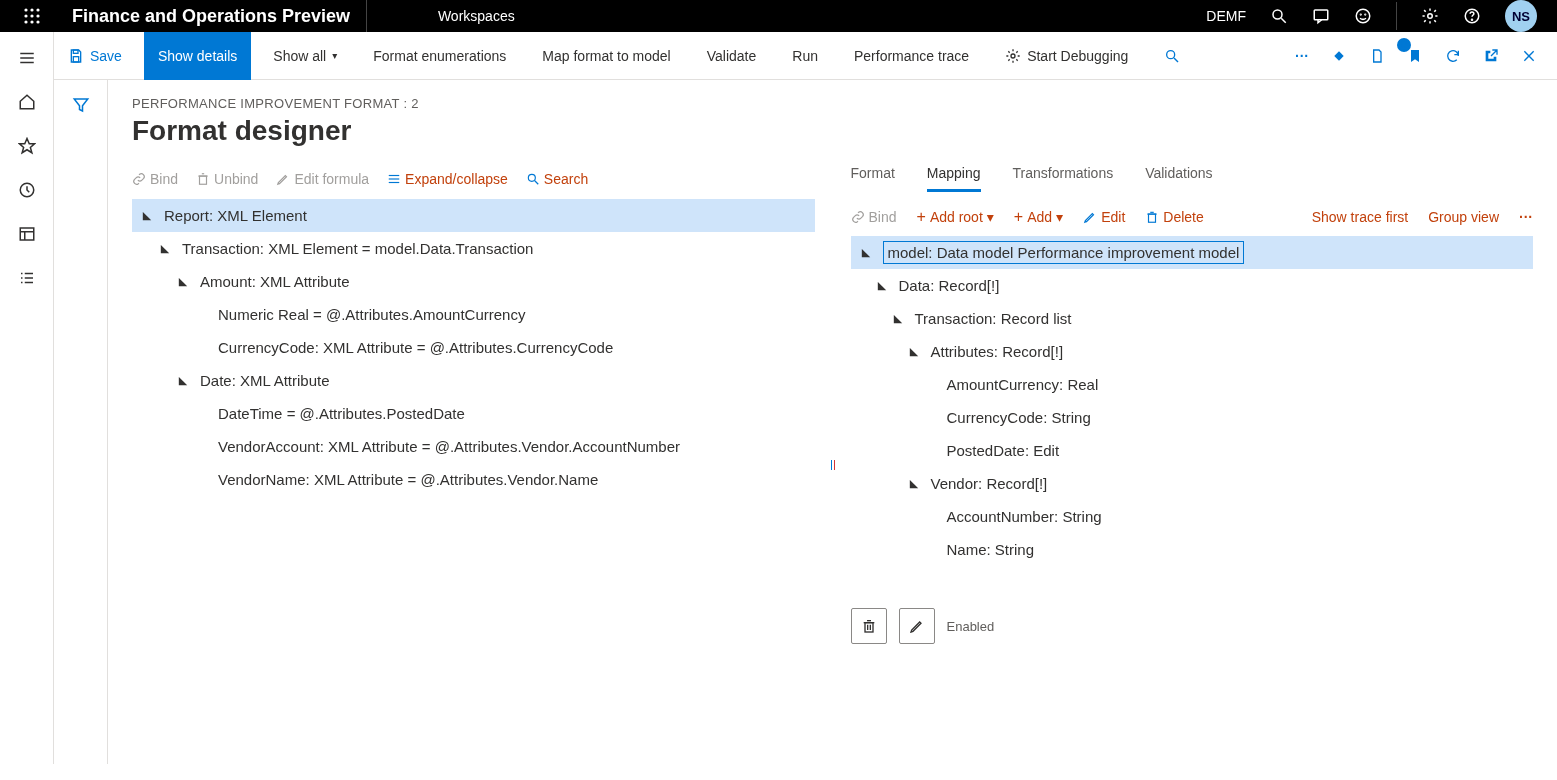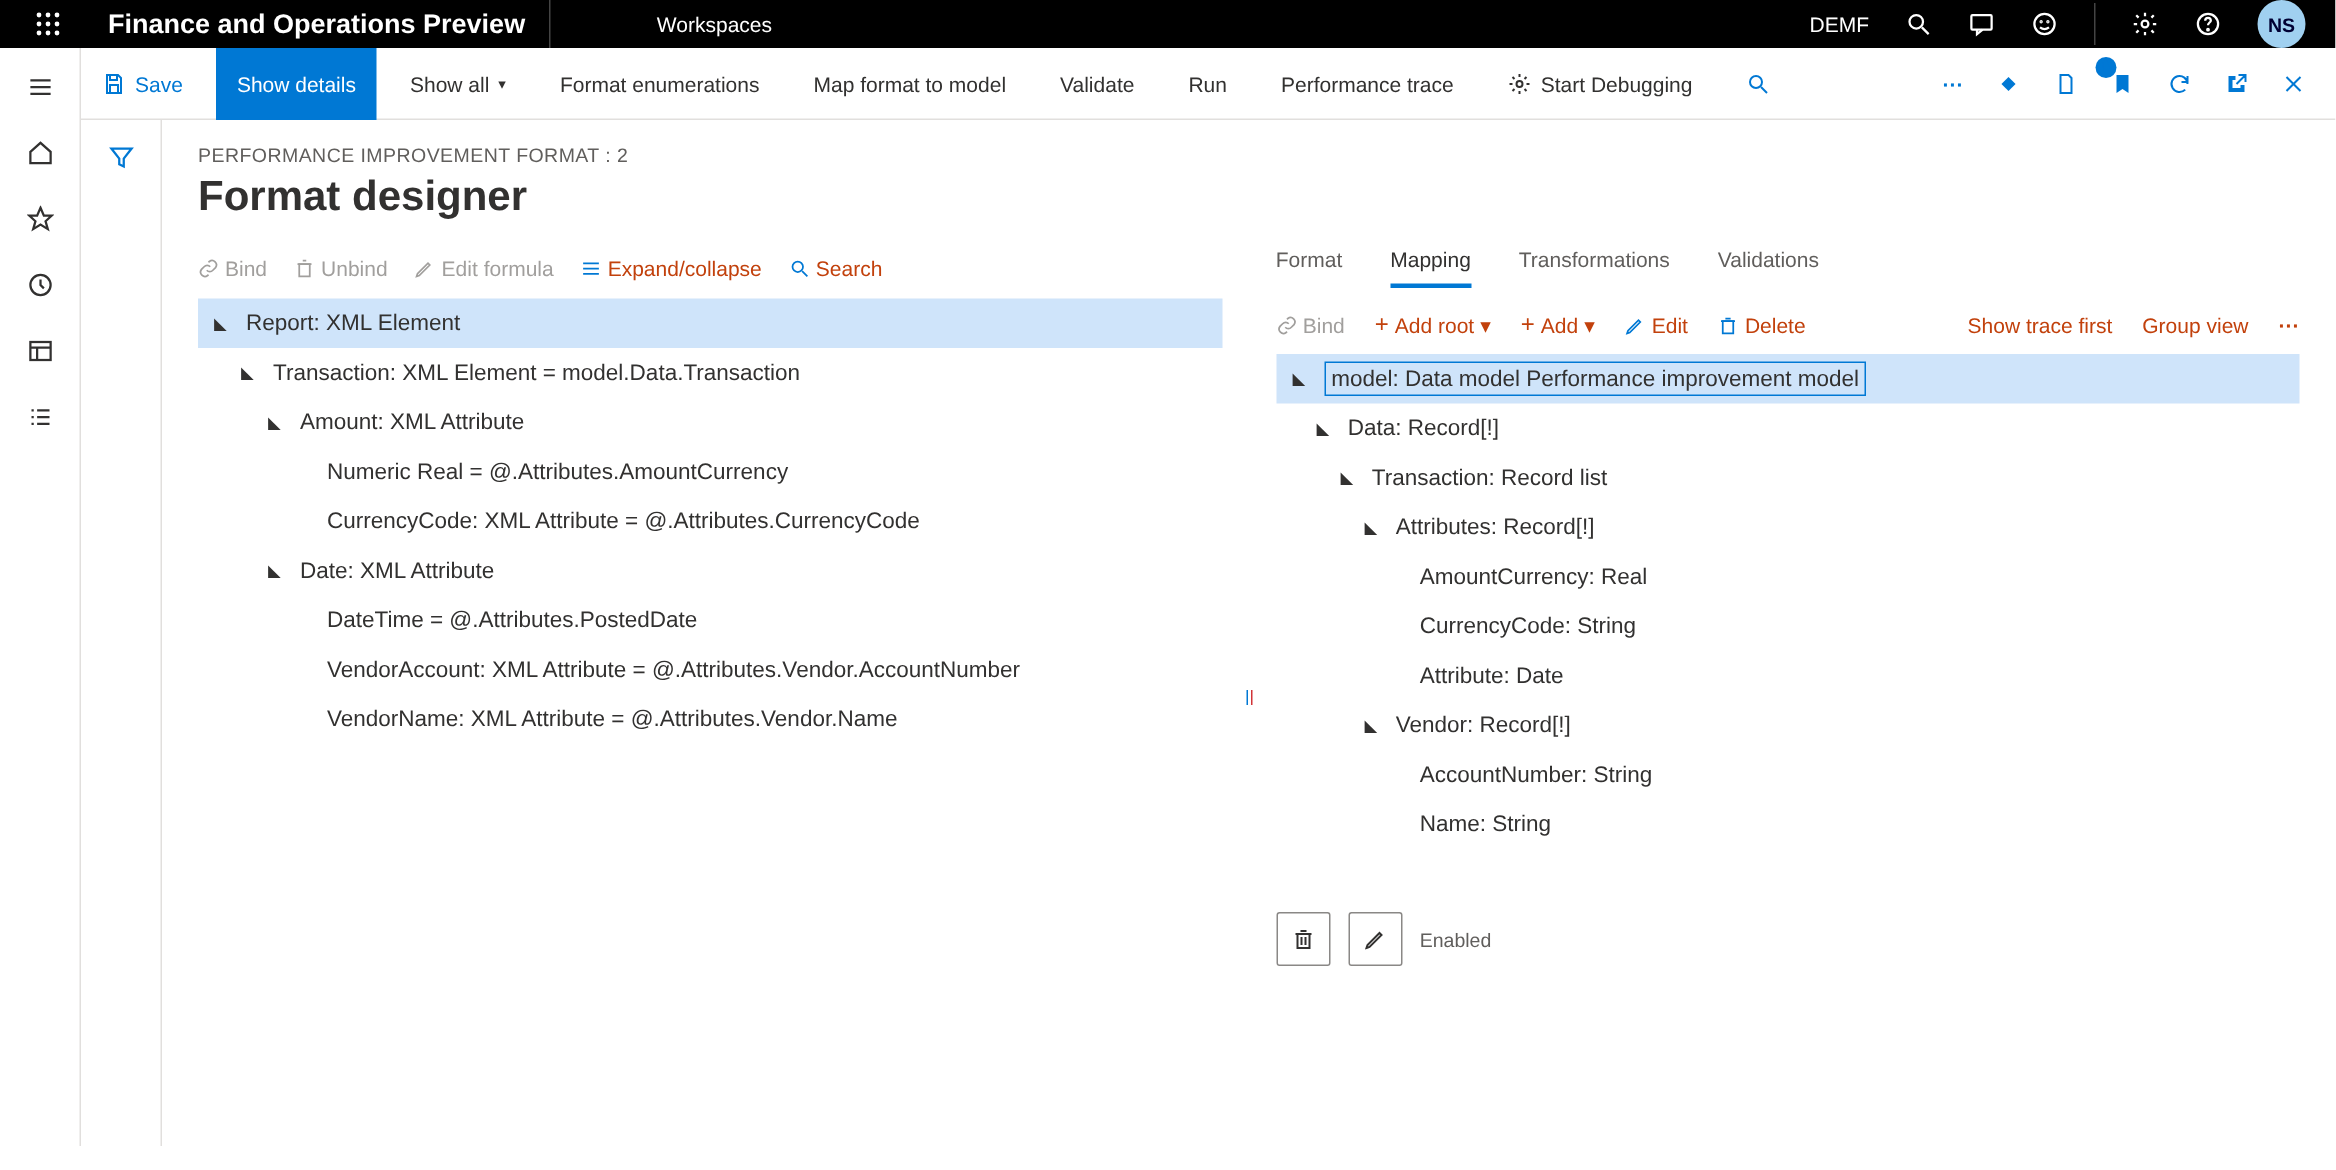--- a/index.html
+++ b/index.html
@@ -430,21 +430,21 @@
                 <div class="tree-row" style="padding-left: 72px;">
                   <span class="tw" style="transform: scaleX(-1);"></span>
                   <span class="label">AmountCurrency: Real</span>
                 </div>
                 <div class="tree-row" style="padding-left: 72px;">
                   <span class="tw" style="transform: scaleX(-1);"></span>
                   <span class="label">CurrencyCode: String</span>
                 </div>
                 <div class="tree-row" style="padding-left: 72px;">
                   <span class="tw" style="transform: scaleX(-1);"></span>
-                  <span class="label">Attribute: Date</span>
+                  <span class="label">PostedDate: Edit</span>
                 </div>
                 <div class="tree-row" style="padding-left: 56px;">
                   <span class="tw" style="transform: scaleX(-1);">◢</span>
                   <span class="label">Vendor: Record[!]</span>
                 </div>
                 <div class="tree-row" style="padding-left: 72px;">
                   <span class="tw" style="transform: scaleX(-1);"></span>
                   <span class="label">AccountNumber: String</span>
                 </div>
                 <div class="tree-row" style="padding-left: 72px;">

